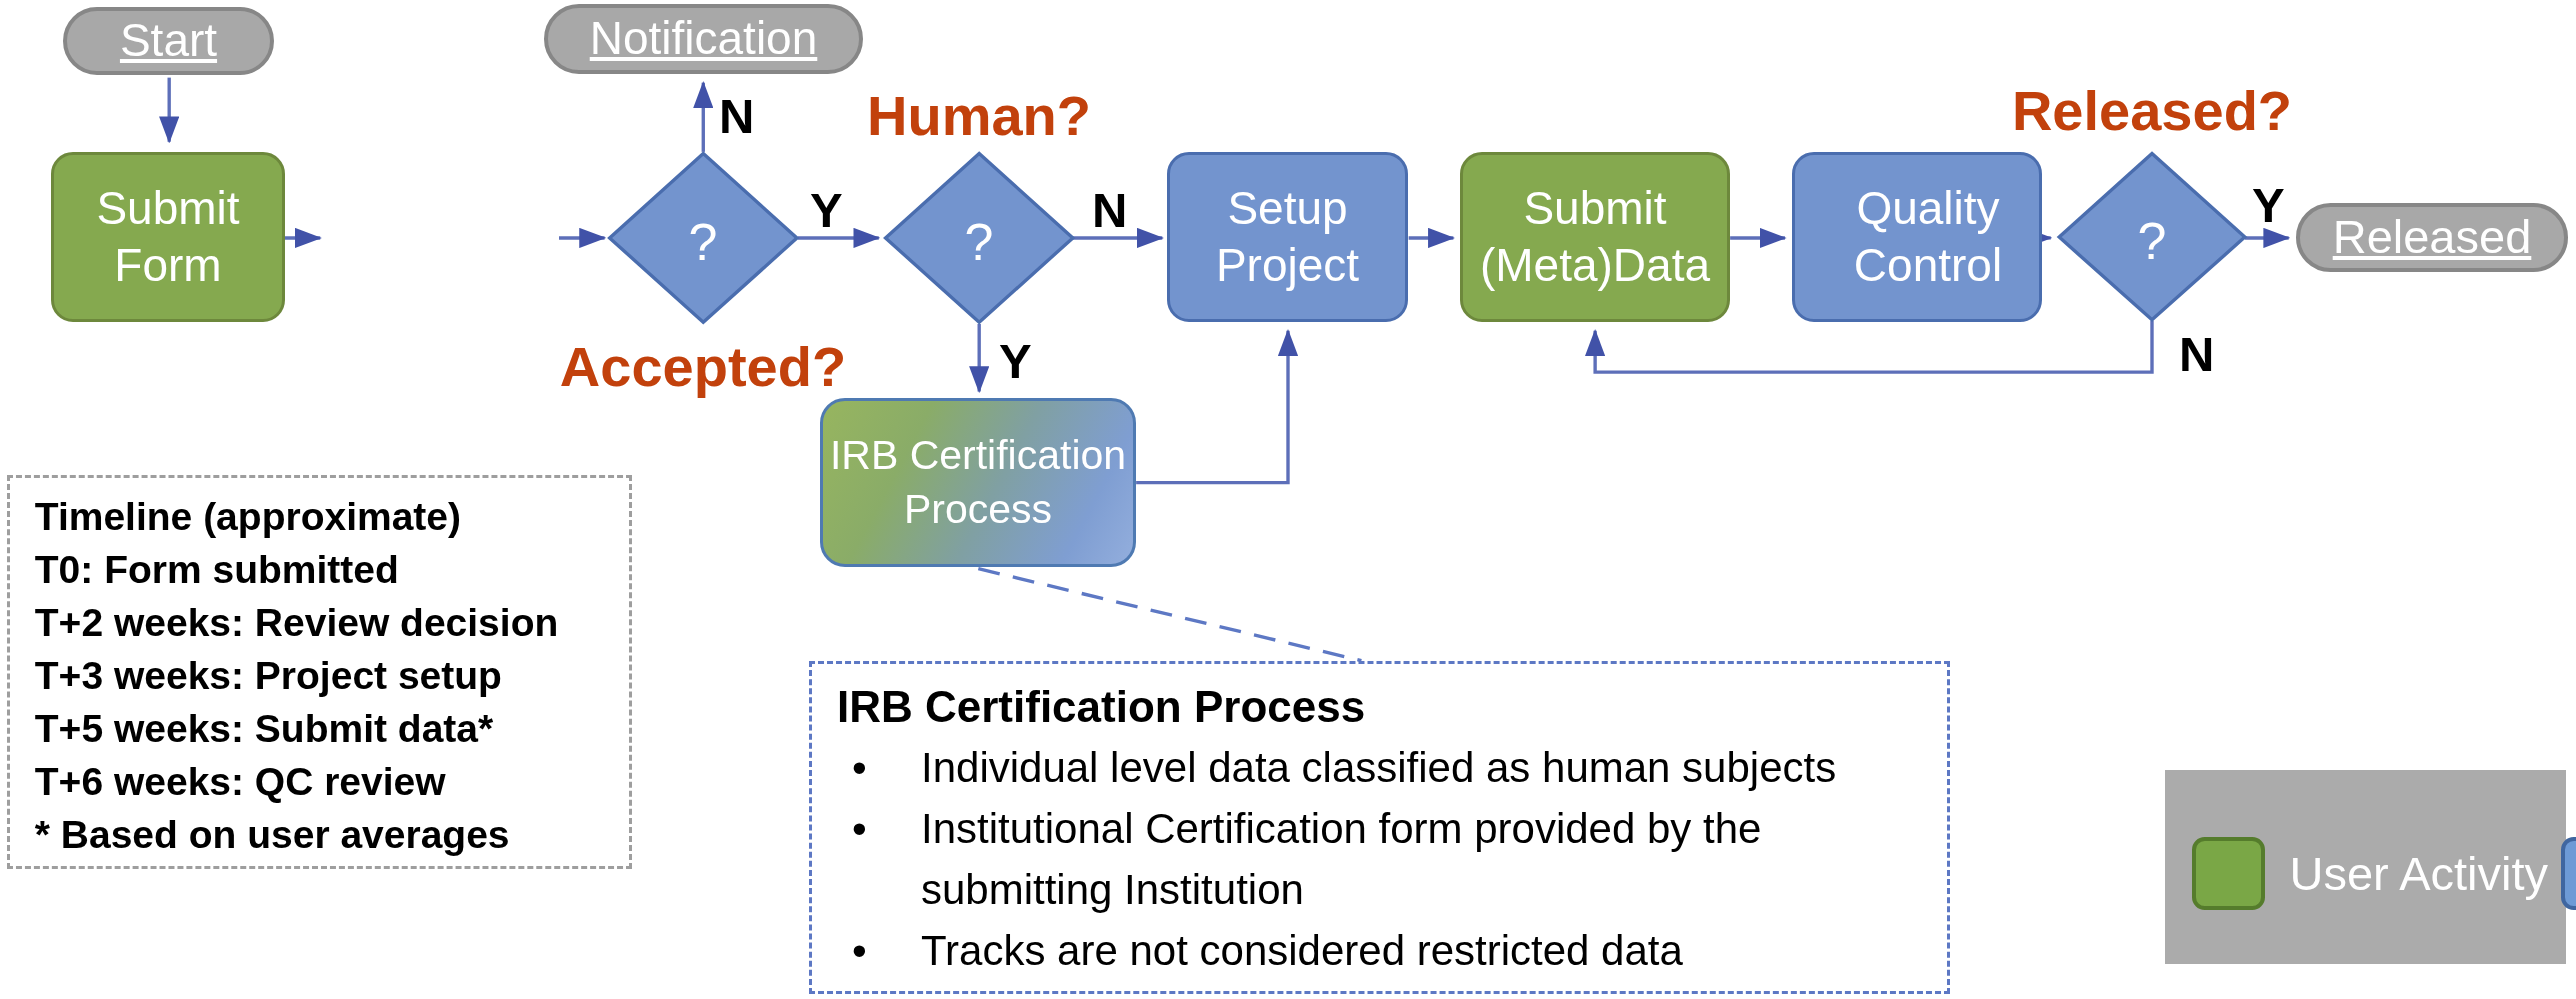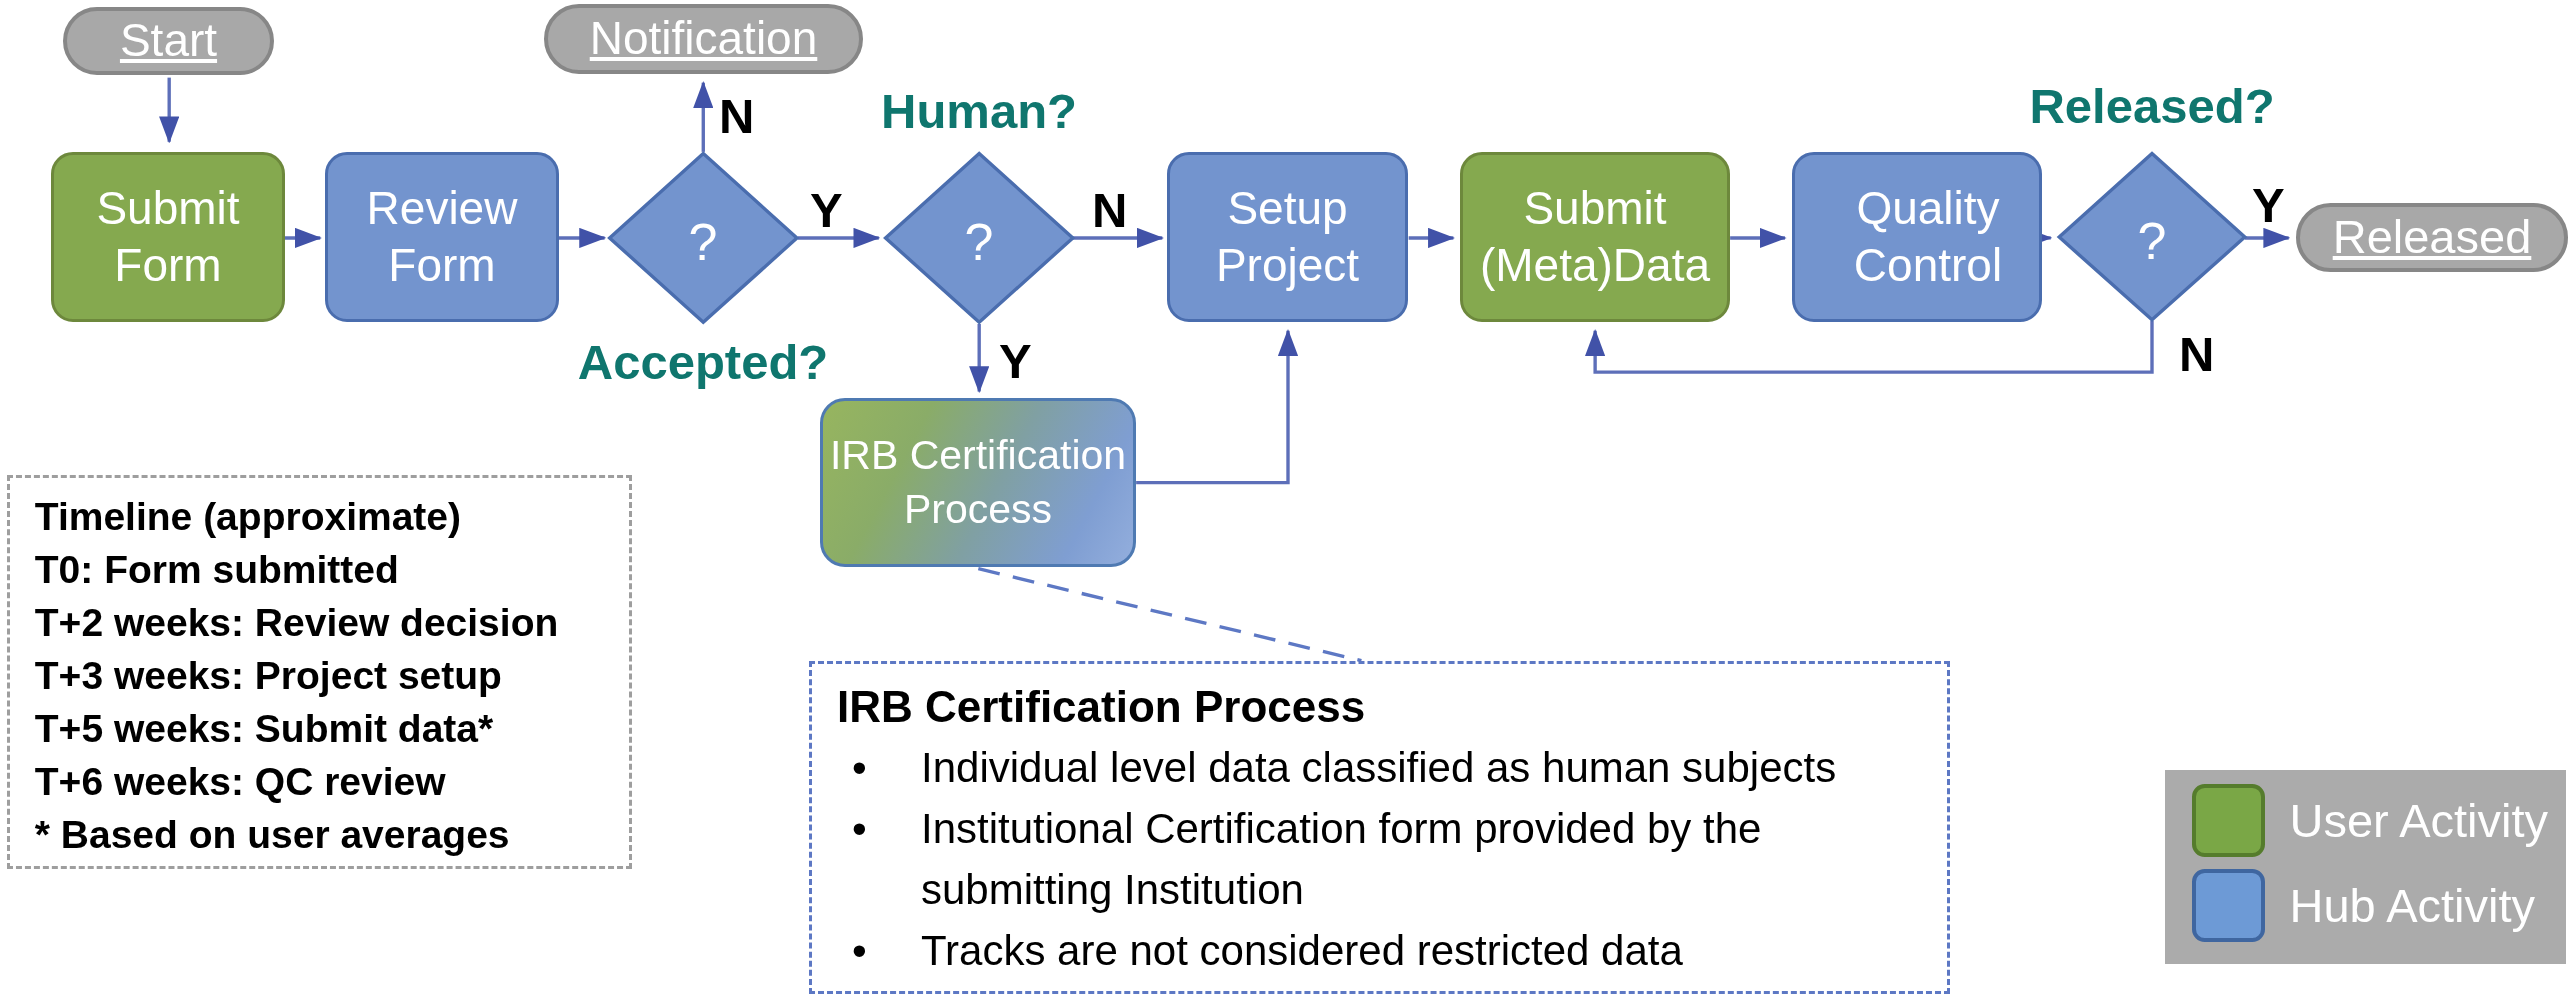--- a/index.html
+++ b/index.html
@@ -17,21 +17,21 @@
   .blue{background:#7394ce;border-color:#4a6dae;}
   .pill{background:#a8a8a8;border:4.2px solid #878787;box-sizing:border-box;border-radius:51px;text-decoration:underline;}
   .irb-grad{
     background:linear-gradient(118deg,#97b55f 0%,#8aac68 28%,#80a0a2 55%,#7f9ed2 82%,#93aedd 100%);
     border:3.4px solid #4f7ab2;border-radius:25px;box-sizing:border-box;font-size:41px;line-height:1.3;
   }
   .qmark{
     position:absolute;z-index:3;color:#ffffff;font-size:52px;transform:translate(-50%,-50%);
   }
   .qlabel{
-    position:absolute;z-index:3;color:#0f766e;font-size:49px;font-weight:700;transform:translateX(-50%);white-space:nowrap;
+    position:absolute;z-index:3;color:#c2410c;font-size:56px;font-weight:700;transform:translateX(-50%);white-space:nowrap;
   }
   .yn{
     position:absolute;z-index:3;color:#000000;font-size:49px;font-weight:700;white-space:nowrap;
   }
   .note{position:absolute;z-index:2;box-sizing:border-box;color:#000;}
   .timeline-box{
     left:6.8px;top:475px;width:625px;height:394px;border:3.4px dashed #9e9e9e;
     padding:11.8px 0 0 25px;font-size:39px;font-weight:700;line-height:53px;
   }
   .irb-note-box{
@@ -39,21 +39,21 @@
     padding:11.8px 0 0 25px;font-size:42px;line-height:61px;
   }
   .note-title{font-weight:700;}
   .irb-note-box .note-title{font-size:44px;}
   .bullet-row{display:flex;align-items:flex-start;}
   .bullet{width:84px;flex:0 0 84px;padding-left:15px;box-sizing:border-box;}
   .bullet-text{max-width:971px;}
   .legend{
     position:absolute;z-index:2;left:2165px;top:770px;width:401px;height:194px;
     background:#ababab;box-sizing:border-box;padding:13.5px 0 0 27px;
-    display:flex;flex-direction:column;gap:12.7px;
+    display:flex;flex-direction:row;gap:12.7px;
   }
   .legend-row{display:flex;align-items:center;}
   .swatch{width:73px;height:73px;border-radius:12.7px;border:4.2px solid;box-sizing:border-box;flex:0 0 73px;}
   .swatch-green{background:#7aa746;border-color:#557c2c;}
   .swatch-blue{background:#6d9ad6;border-color:#3f66a0;}
   .legend-label{color:#ffffff;font-size:47px;margin-left:24.5px;white-space:nowrap;}
 </style>
 </head>
 <body>
 
@@ -87,21 +87,20 @@
     </g>
     <path d="M1159,674 L1613,783" stroke="#5d78c4" stroke-width="4" stroke-dasharray="26 16" fill="none"></path>
   </svg>
 
   <div class="shape pill" style="left:63px;top:6.8px;width:211px;height:68px;">Start</div>
 
   <div class="shape pill" style="left:544px;top:4.2px;width:319px;height:70px;">Notification</div>
 
   <div class="shape proc green" style="left:51px;top:152px;width:234px;height:170px;">Submit Form</div>
 
-  <div class="shape proc blue" style="left:325px;top:152px;width:234px;height:170px;">Review Form</div>
 
   <div class="shape proc blue" style="left:1167px;top:152px;width:241px;height:170px;">Setup Project</div>
 
   <div class="shape proc green" style="left:1460px;top:152px;width:270px;height:170px;">Submit (Meta)Data</div>
 
   <div class="shape proc blue" style="left:1792px;top:152px;width:250px;height:170px;padding-left:22px;">Quality Control</div>
 
   <div class="shape pill" style="left:2296px;top:203px;width:272px;height:69px;font-size:47px;">Released</div>
 
   <div class="shape irb-grad" style="left:820px;top:398px;width:316px;height:169px;">IRB Certification Process</div>

